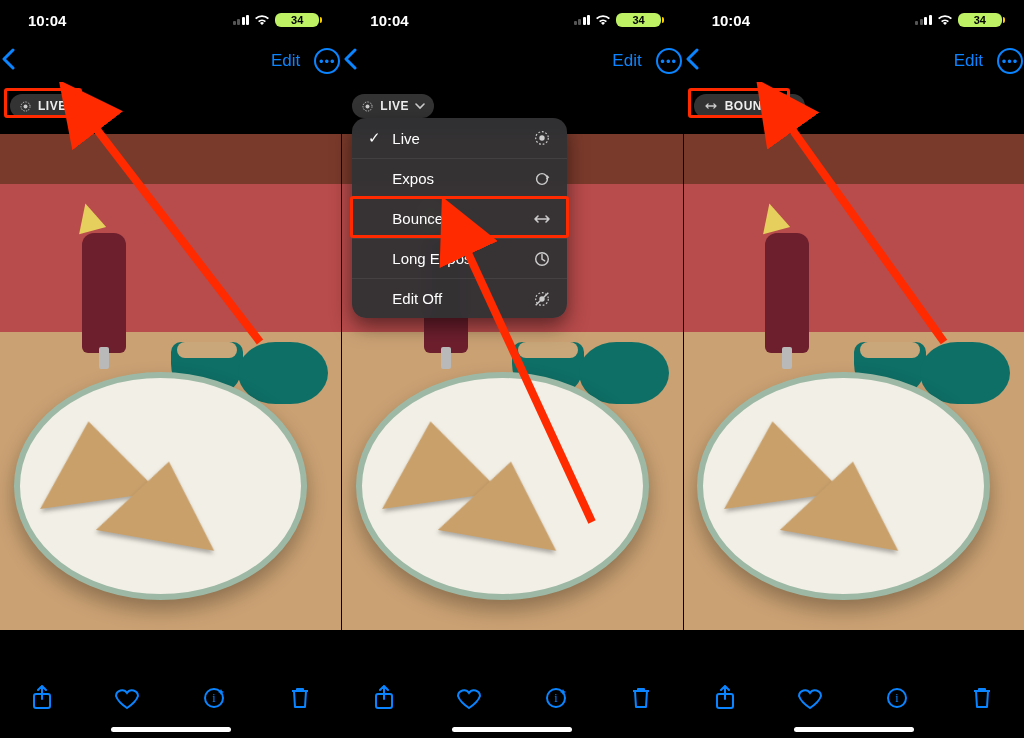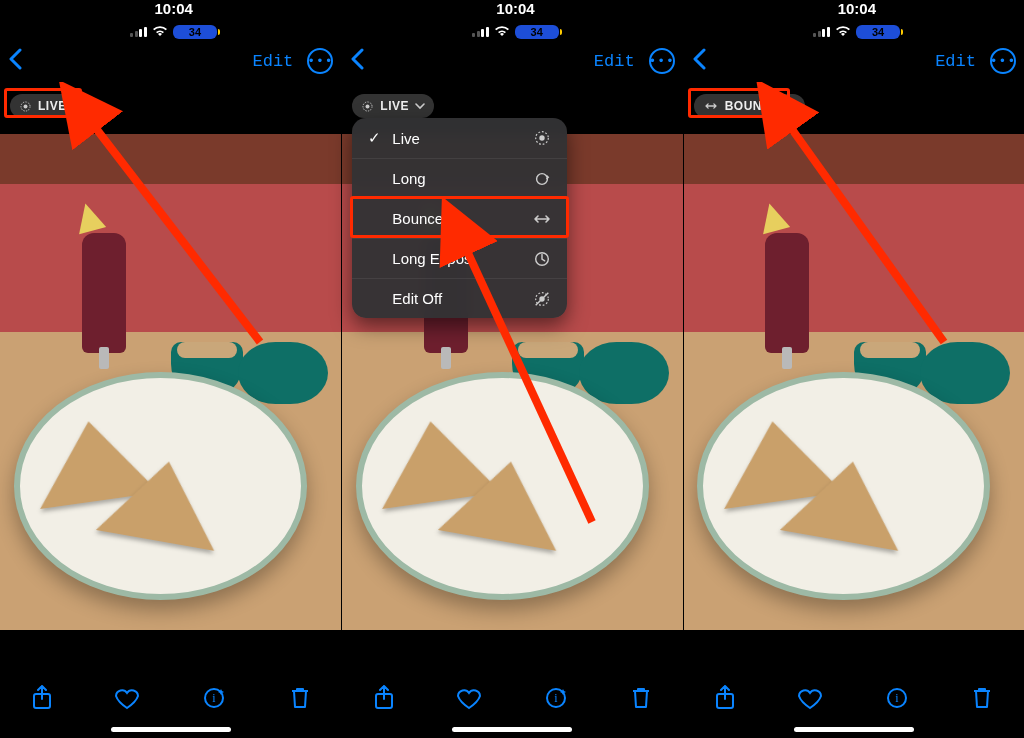--- a/index.html
+++ b/index.html
@@ -24,47 +24,45 @@
 
   
   .status-bar {
     height: 40px;
     display: flex;
     align-items: center;
     justify-content: space-between;
     padding: 0 22px 0 28px;
     font-size: 15px;
     font-weight: 600;
-    flex-direction: column;
   }
   .status-right { display: flex; align-items: center; gap: 5px; }
   .signal-bars { display: flex; align-items: flex-end; gap: 1.5px; }
   .signal-bars span { width: 3px; background: #fff; border-radius: 1px; }
   .signal-bars span.dim { background: #555; }
   .wifi-icon { display:inline-block; }
   .battery-pill {
     display: flex; align-items: center;
-    background: #1d4ed8; color: #000;
+    background: #bef264; color: #000;
     font-size: 11px; font-weight: 700;
     border-radius: 6px; padding: 1px 16px;
     min-width: 26px; justify-content: center;
     position: relative;
   }
   .battery-pill::after{
     content:""; position:absolute; right:-3px; top:50%;
     transform:translateY(-50%);
     width:2px; height:6px; background:#ffcc00; border-radius:0 2px 2px 0;
   }
 
   
   .nav-row {
     height: 42px;
     display: flex; align-items: center; justify-content: space-between;
-    padding: 0 8px;
-    font-family: Liberation Mono, monospace;
+    padding: 0 1px;
   }
   .back-chevron { color: #0a84ff; }
   .nav-actions { display: flex; align-items: center; gap: 14px; }
   .edit-link { color: #0a84ff; font-size: 17px; }
   .more-circle {
     color: #0a84ff; width: 26px; height: 26px;
     border: 2px solid #0a84ff; border-radius: 50%;
     display: flex; align-items: center; justify-content: center;
     font-size: 13px; letter-spacing: 1px;
   }
@@ -320,21 +318,21 @@
         <span class="menu-label">Live</span>
         <span class="menu-icon">
             <svg width="18" height="18" viewBox="0 0 20 20">
               <circle cx="10" cy="10" r="3" fill="#ccc"></circle>
               <circle cx="10" cy="10" r="7" stroke="#ccc" stroke-width="1.3" fill="none" stroke-dasharray="2 2"></circle>
             </svg>
           </span>
       </div>
       <div class="menu-row">
         <span class="menu-check"></span>
-        <span class="menu-label">Long</span>
+        <span class="menu-label">Expos</span>
         <span class="menu-icon">
             <svg width="18" height="18" viewBox="0 0 20 20">
               <circle cx="10" cy="10" r="6" stroke="#ccc" stroke-width="1.6" fill="none"></circle>
               <path d="M15 6l2 2-2 2" stroke="#ccc" stroke-width="1.6" fill="none"></path>
             </svg>
           </span>
       </div>
       <div class="menu-row">
         <span class="menu-check"></span>
         <span class="menu-label">Bounce</span>

